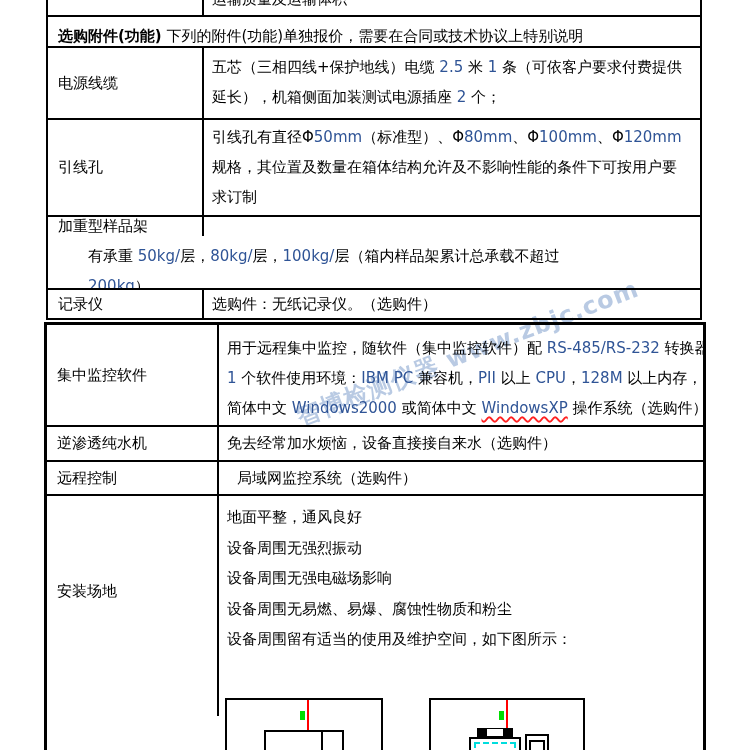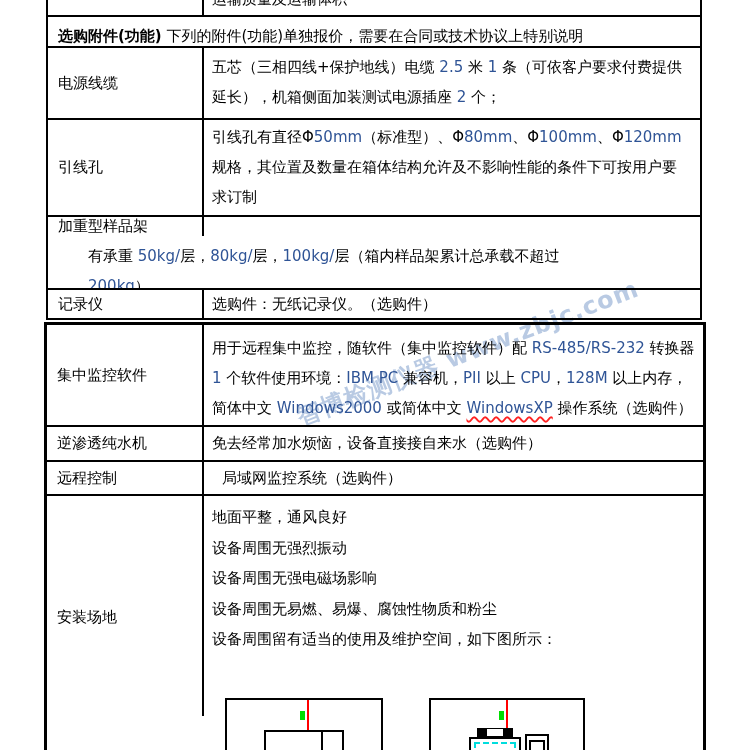--- a/index.html
+++ b/index.html
@@ -16,21 +16,21 @@
     font-size:24px; font-weight:bold; letter-spacing:1px;
     color:var(--wm_blue,#a8bedd); opacity:.8; white-space:nowrap;
     text-shadow:0 0 1px #ffffff;
   }
   .tbl { position:absolute; z-index:2; background:transparent; }
   .t1 { left:46px; top:0; width:656px; border:2px solid var(--border,#000); border-top:none; }
   .t2 { left:44px; top:322px; width:662px; height:428px; border:3px solid var(--border,#000); border-bottom:none; }
   .row { display:flex; border-top:2px solid var(--border,#000); }
   .row.first { border-top:none; }
   .lblcell { width:156px; border-right:2px solid var(--border,#000); display:flex; align-items:center; padding-left:10px; flex-shrink:0; }
-  .t2 .lblcell { width:157px;font-family:Liberation Serif, serif; }
+  .t2 .lblcell { width:172px;font-family:Liberation Serif, serif; }
   .cell { flex:1; padding-left:8px; overflow:hidden; position:relative; }
   .vcenter { display:flex; flex-direction:column; justify-content:center; }
   .tline { line-height:30px; white-space:nowrap; }
   .num { color:var(--latin_blue,#2F5496); }
   .wavy { text-decoration-line:underline; text-decoration-style:wavy; text-decoration-color:var(--wavy_red,#f22); text-decoration-thickness:1.5px; text-underline-offset:3px; }
   .bold { font-weight:bold; }
   .lbl-bold { font-weight:bold; }
   
   .r0 { height:15px; border-top:none; overflow:hidden; }
   .r0 .cell .tline { position:relative; top:-16px; }
@@ -40,21 +40,21 @@
   .r3 { height:97px; } .r3 .cell { padding-top:2px; }
   .r4 { height:73px;flex-direction:column; } .r4 .cell { padding-top:5px;margin-left:32px; }
   .r5 { height:30px; } .r5 .cell .tline { line-height:28px; }
   
   .s0 { height:100px; } .s0 .cell { padding-top:8px; }
   .s1 { height:35px; } .s1 .cell .tline { line-height:33px; }
   .s2 { height:34px;gap:10px; } .s2 .cell .tline { line-height:32px; }
   .s3 { height:37px; } .s3 .cell .tline { line-height:35px; }
   .s4 { height:222px; } .s4 .cell { padding-top:6px; } .s4 .cell .tline { line-height:30.5px; }
   .s4 .lblcell { align-items:flex-start; }
-  .s4 .lblcell span { padding-top:112px; }
+  .s4 .lblcell span { padding-top:86px; }
   
   .fig { position:absolute; border:2px solid var(--border,#000); background:transparent; }
   .figA { left:19px; top:165px; width:158px; height:95px; }
   .figB { left:223px; top:165px; width:156px; height:95px; }
   .redline { position:absolute; width:2px; height:32px; top:0; background:var(--diag_red,#f00); }
   .figA .redline { left:80px; }
   .figB .redline { left:75px; }
   .greenmark { position:absolute; width:5px; height:9px; top:11px; background:var(--diag_green,#0d0); }
   .figA .greenmark { left:73px; }
   .figB .greenmark { left:68px; }

